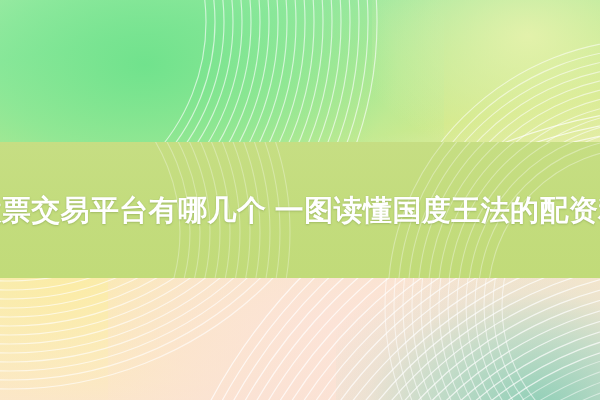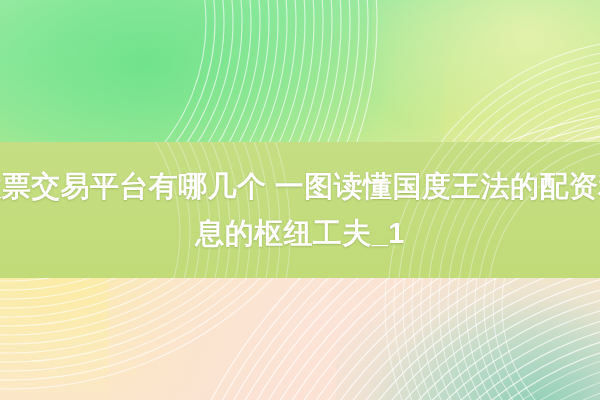--- a/index.html
+++ b/index.html
@@ -286,16 +286,15 @@
           <circle cx="210" cy="210" r="232"></circle>
           <circle cx="210" cy="210" r="242"></circle>
           <circle cx="210" cy="210" r="252"></circle>
         </g>
       </svg>
     </div>
   </div>
 
   <div class="headline">
     <div class="headline-line">股票交易平台有哪几个 一图读懂国度王法的配资利</div>
-    <div class="headline-line">息的枢纽工夫_1</div>
   </div>
 
 </div>
 
 </body></html>

